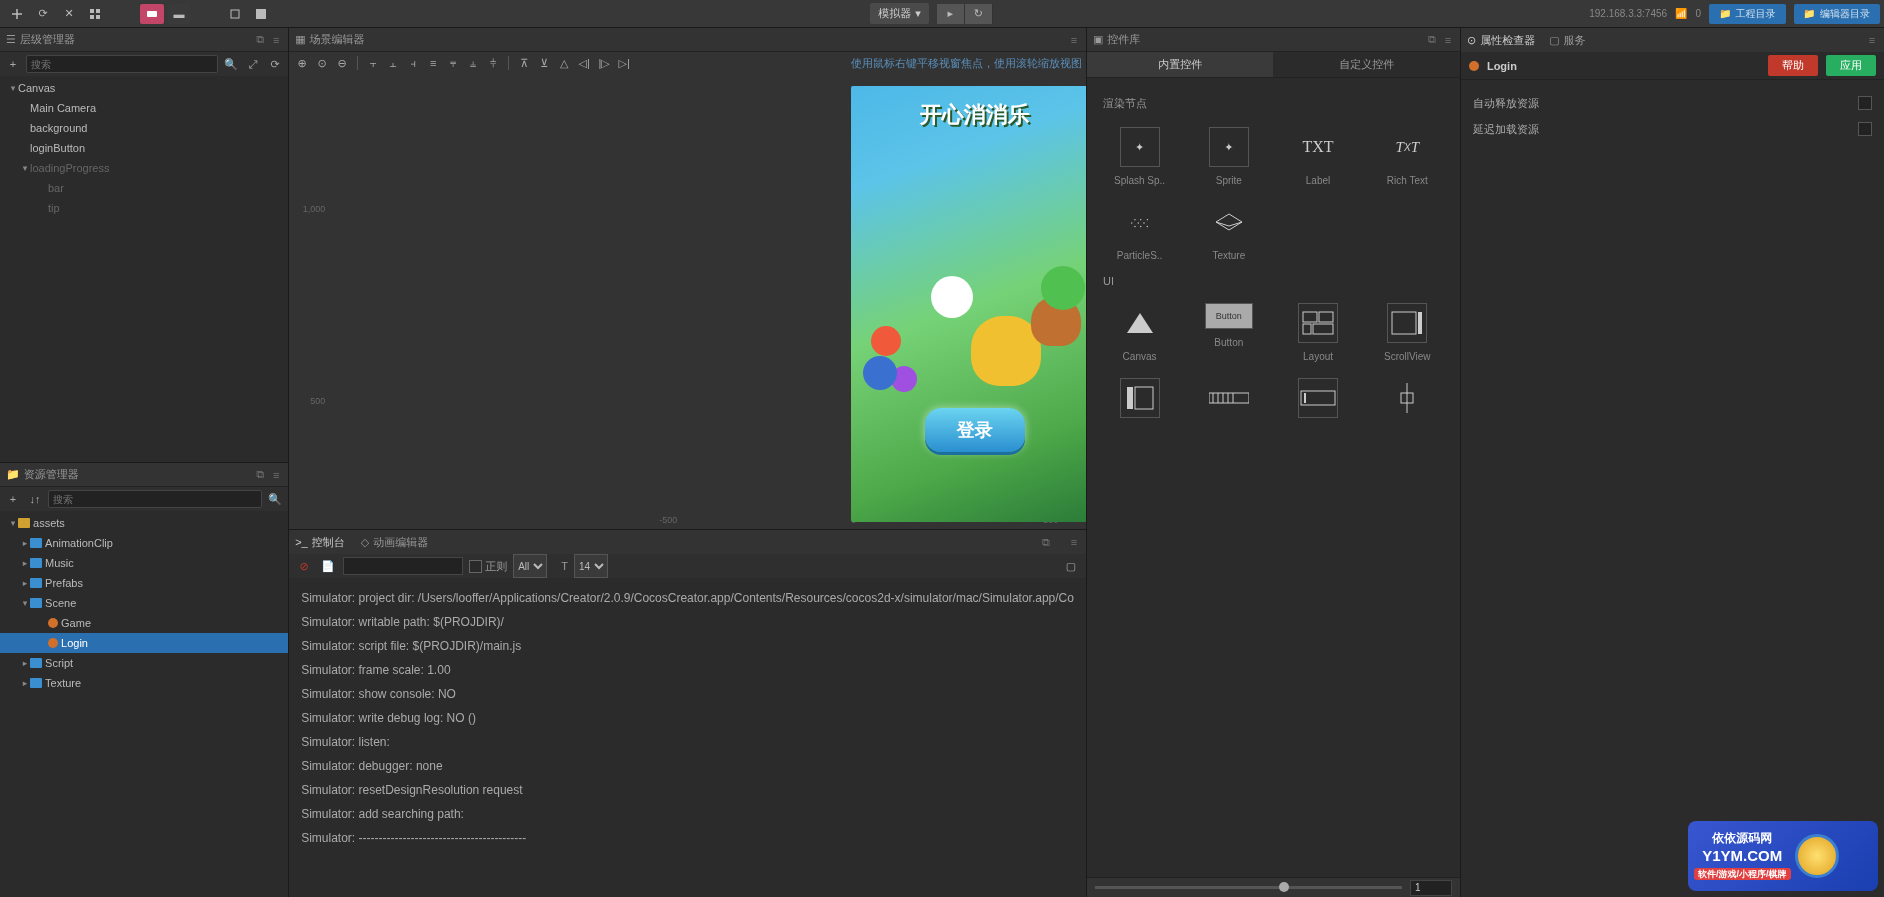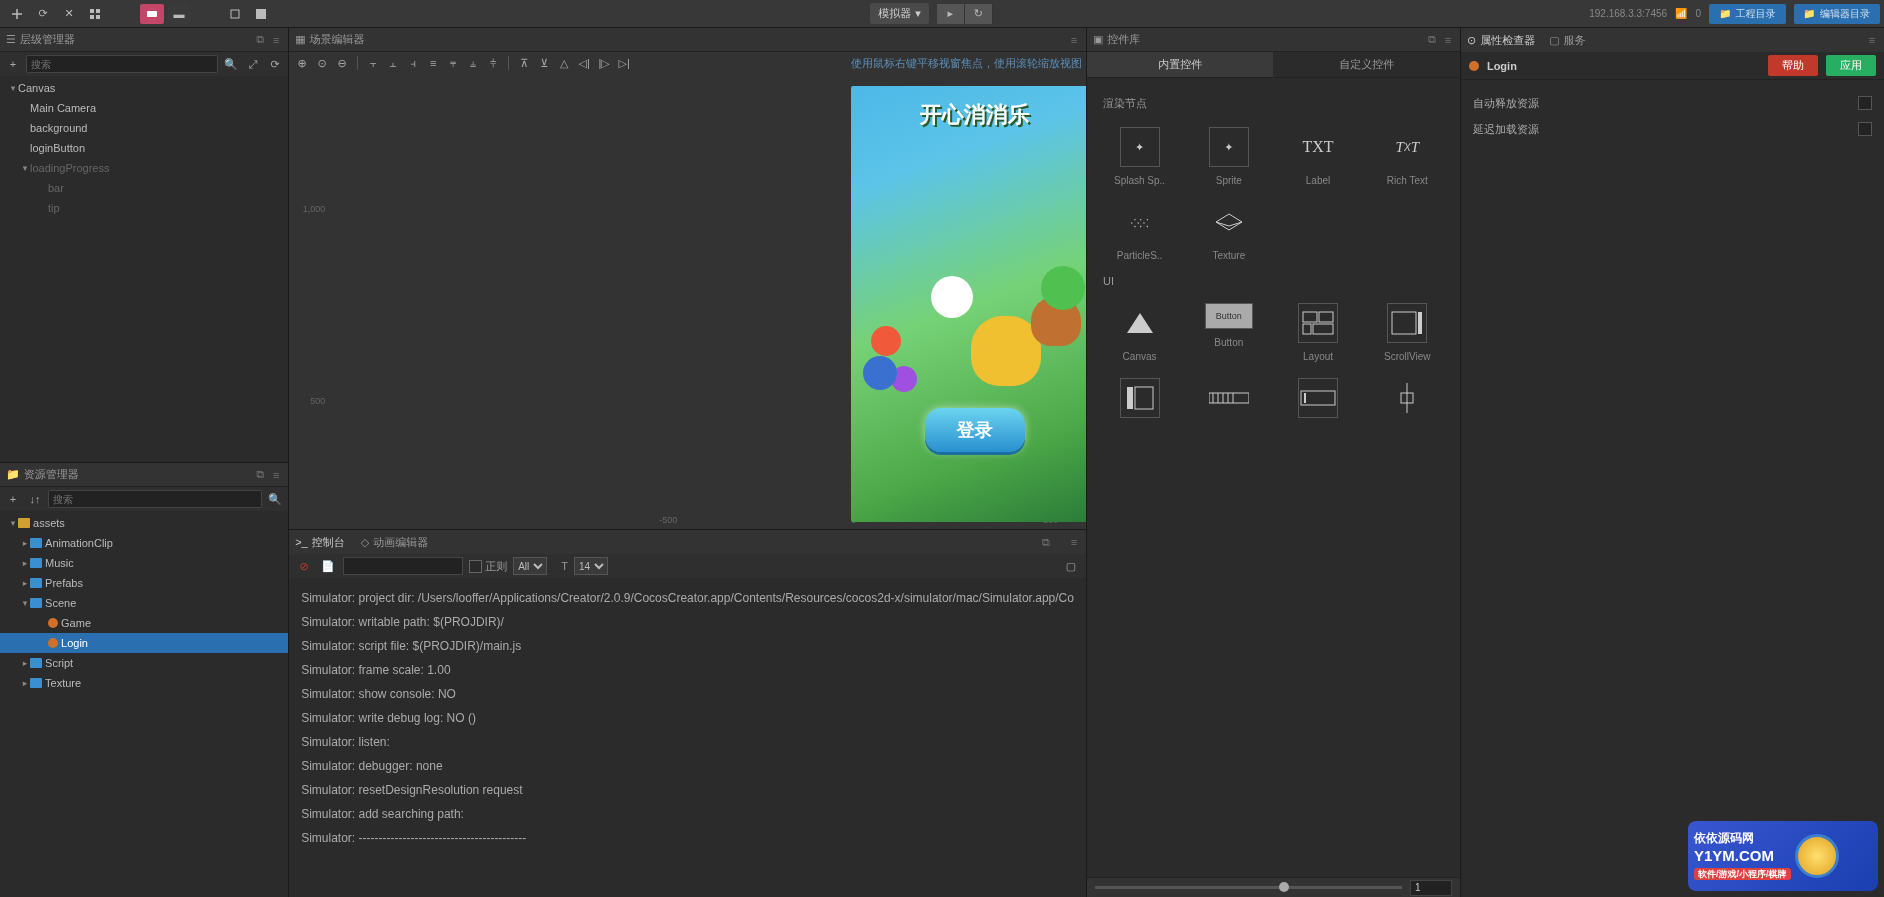--- a/index.html
+++ b/index.html
@@ -73,27 +73,27 @@
 .btn-sm { padding: 3px 14px; border-radius: 2px; font-size: 11px; cursor: pointer; color: #fff; }
 .btn-red { background: #c0392b; }
 .btn-green { background: #27ae60; }
 .insp-body { padding: 10px 12px; }
 .prop-row { display: flex; align-items: center; height: 26px; }
 .prop-row .plabel { flex: 1; color: #aaa; }
 .checkbox { width: 14px; height: 14px; background: #222; border: 1px solid #555; cursor: pointer; }
 .folder-ico { width: 12px; height: 10px; background: #3a8fd0; border-radius: 1px; display: inline-block; }
 .folder-ico.yellow { background: #d0a030; }
 .scene-ico { width: 10px; height: 10px; background: #d0702a; border-radius: 50%; display: inline-block; }
-.watermark { position: fixed; right: 6px; bottom: 6px; width: 190px; height: 70px; background: linear-gradient(135deg,#3856d0,#1a3fb0); border-radius: 8px; display: flex; align-items: center; color: #fff; font-weight: bold; font-size: 12px; padding: 6px; gap: 4px;}
+.watermark { position: fixed; right: 6px; bottom: 6px; width: 190px; height: 70px; background: linear-gradient(135deg,#3856d0,#1a3fb0); border-radius: 8px; display: flex; align-items: center; color: #fff; font-weight: bold; font-size: 12px; padding: 6px; gap: 4px; text-align: center;}
 .wm-text { line-height: 1.3; }
 .wm-big { font-size: 15px; }
 .wm-sub { font-size: 9px; background: #e04040; padding: 1px 4px; border-radius: 3px; }
 .mag { width: 44px; height: 44px; border-radius: 50%; background: radial-gradient(#ffe070,#e0a020); border: 3px solid #3a7fd0; position: relative; }
 svg { display: block; }
-select { background: #3a3a3a; border: 1px solid #555; color: #bbb; font-size: 10px; height: 18px; }
+select { background: #3a3a3a; border: 1px solid #555; color: #bbb; font-size: 10px; height: 24px; }
 input[type=text] { background: #222; border: 1px solid #444; color: #bbb; font-size: 10px; height: 18px; padding: 0 4px; }
 .check-sq { width: 13px; height: 13px; border: 1px solid #666; background: #2a2a2a; }
 </style>
 </head>
 <body>
 
 <div class="toolbar-top">
   <div class="tb-btn">
       <svg width="10" height="10">
         <path d="M5 0v10M0 5h10" stroke="#bbb" stroke-width="1.5"></path>

